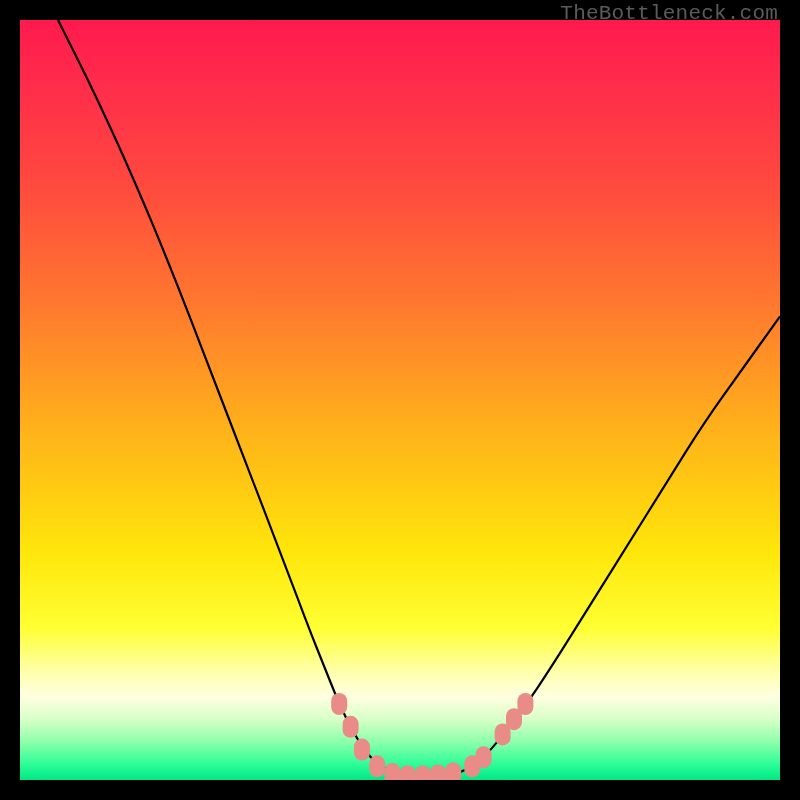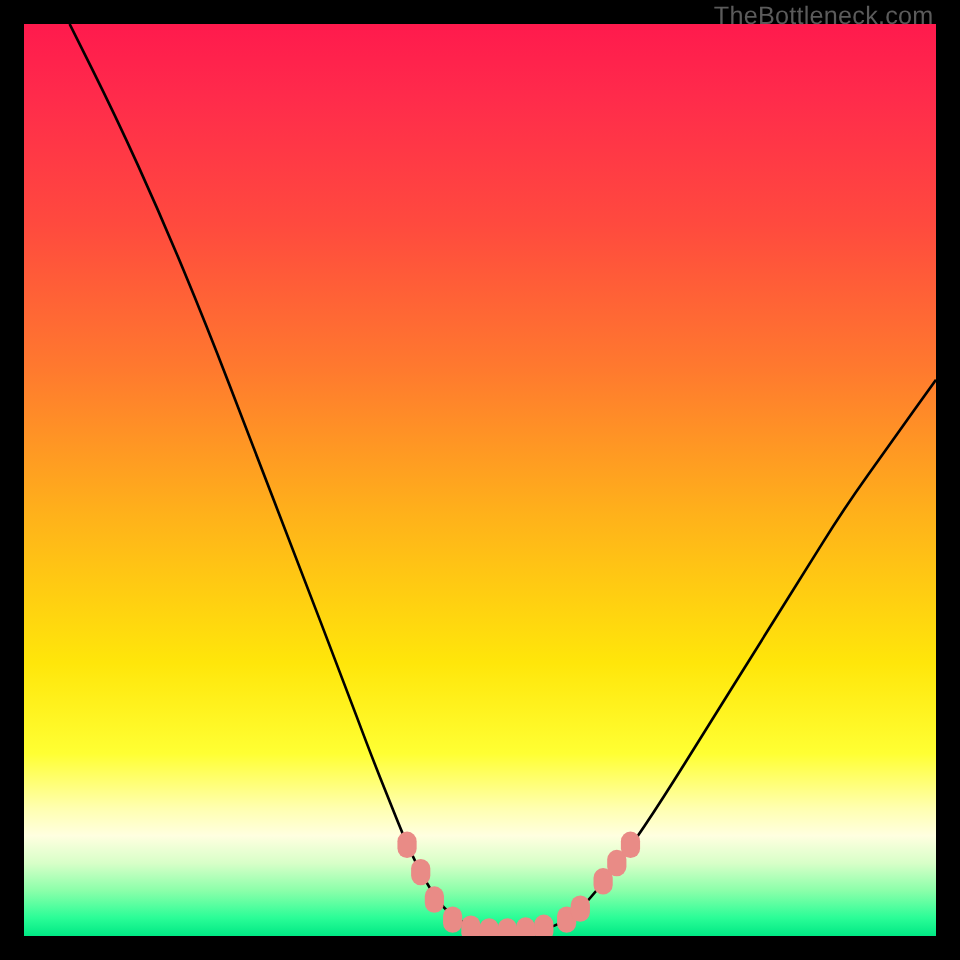--- a/index.html
+++ b/index.html
@@ -51,20 +51,21 @@
   }
   .watermark {
     position: absolute;
     top: 2px;
     right: 22px;
     color: #5b5b5b;
     font-size: 21px;
     letter-spacing: 0.2px;
     font-weight: 400;
     user-select: none;
+    font-family: Liberation Mono, monospace;
   }
 </style>
 </head>
 <body>
 
 <div class="frame">
   <div class="plot">
     <div class="gradient-bg"></div>
     <svg class="curve-layer" width="760" height="760" viewBox="0 0 760 760" preserveAspectRatio="none">
       <path id="curve-path" fill="none" stroke="#000000" stroke-width="2.2" d="M 38.00 0.00 Q 38.00 0.00 57.00 38.00 Q 76.00 76.00 95.00 117.80 Q 114.00 159.60 133.00 205.20 Q 152.00 250.80 171.00 300.20 Q 190.00 349.60 209.00 399.00 Q 228.00 448.40 247.00 497.80 Q 266.00 547.20 277.40 577.60 Q 288.80 608.00 296.40 627.00 Q 304.00 646.00 311.60 665.00 Q 319.20 684.00 326.80 699.20 Q 334.40 714.40 342.00 725.80 Q 349.60 737.20 357.20 742.90 Q 364.80 748.60 372.40 751.64 Q 380.00 754.68 387.60 755.44 Q 395.20 756.20 402.80 756.20 Q 410.40 756.20 418.00 755.82 Q 425.60 755.44 433.20 753.92 Q 440.80 752.40 448.40 748.60 Q 456.00 744.80 463.60 737.20 Q 471.20 729.60 486.40 710.60 Q 501.60 691.60 516.80 668.80 Q 532.00 646.00 551.00 615.60 Q 570.00 585.20 589.00 554.80 Q 608.00 524.40 627.00 494.00 Q 646.00 463.60 665.00 433.20 Q 684.00 402.80 703.00 376.20 Q 722.00 349.60 741.00 323.00 L 760.00 296.40"></path>

